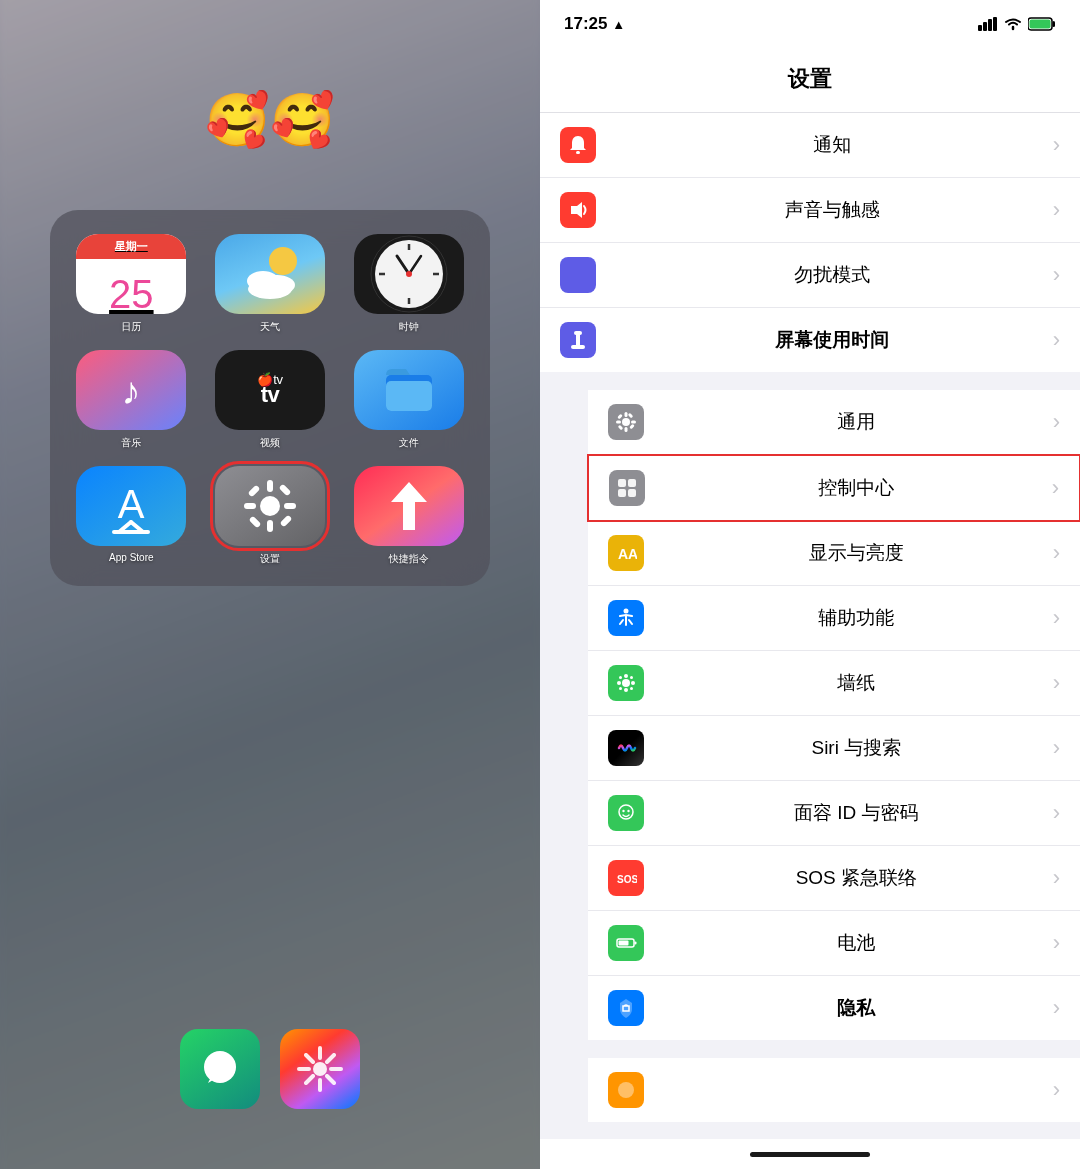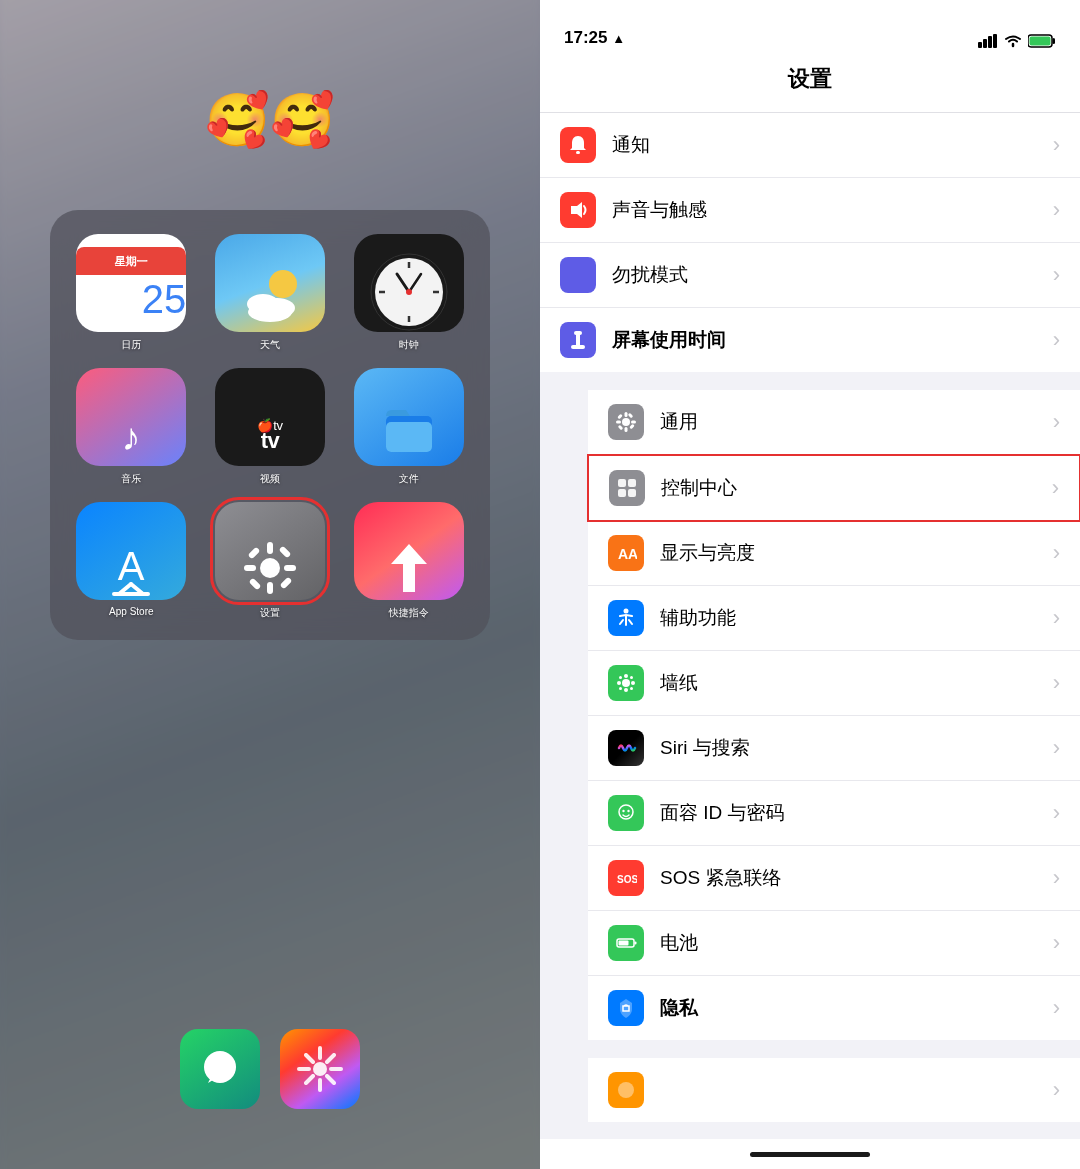--- a/index.html
+++ b/index.html
@@ -61,27 +61,28 @@
 
     .app-item {
       display: flex;
       flex-direction: column;
       align-items: center;
       gap: 6px;
     }
 
     .app-icon {
       width: 110px;
-      height: 98px;
+      height: 80px;
       border-radius: 24px;
       display: flex;
-      align-items: flex-end;
+      align-items: center;
       justify-content: center;
       position: relative;
       overflow: hidden;
+      text-decoration: underline;
     }
 
     .app-icon.highlighted {
       outline: 3px solid #e53030;
       outline-offset: 2px;
     }
 
     .app-label {
       color: white;
       font-size: 10px;
@@ -103,23 +104,23 @@
       display: flex;
       align-items: center;
       justify-content: center;
       font-size: 11px;
       color: white;
       font-weight: 600;
     }
     .calendar-date {
       font-size: 40px;
       font-weight: 200;
-      color: #3b82f6;
+      color: #ec4899;
       line-height: 1;
-      padding-top: 4px;
+      padding-top: 15px;
     }
 
     
     .icon-weather {
       background: linear-gradient(160deg, #4aa8e8 0%, #6ec8f5 50%, #f5c842 100%);
     }
 
     
     .icon-clock {
       background: #1a1a1a;
@@ -180,21 +181,21 @@
       height: 1169px;
       background: #f2f2f7;
       display: flex;
       flex-direction: column;
     }
 
     .status-bar {
       height: 48px;
       background: white;
       display: flex;
-      align-items: flex-end;
+      align-items: center;
       justify-content: space-between;
       padding: 0 24px;
     }
 
     .status-time {
       font-size: 17px;
       font-weight: 600;
       color: #000;
     }
 
@@ -211,20 +212,21 @@
       font-weight: 600;
       color: #000;
       padding: 16px 0 18px;
       border-bottom: 1px solid #e0e0e5;
     }
 
     .settings-list {
       flex: 1;
       overflow-y: auto;
       background: #f2f2f7;
+      text-align: center;
     }
 
     .settings-group {
       background: white;
       margin-bottom: 0;
     }
 
     .settings-group + .settings-group {
       margin-top: 18px;
       margin-left: 48px;
@@ -549,21 +551,21 @@
             <rect x="12" y="2" width="8" height="8" rx="2" fill="white" opacity="0.9"></rect>
             <rect x="2" y="12" width="8" height="8" rx="2" fill="white" opacity="0.9"></rect>
             <rect x="12" y="12" width="8" height="8" rx="2" fill="white" opacity="0.9"></rect>
           </svg>
         </div>
         <span class="row-label">控制中心</span>
         <span class="chevron"></span>
       </div>
 
       <div class="settings-row">
-        <div class="row-icon" style="background:#f97316;">
+        <div class="row-icon" style="background:#eab308;">
           <svg width="22" height="22" viewBox="0 0 22 22">
               <text x="3" y="17" font-size="14" fill="white" font-weight="700" font-family="Arial">AA</text>
             </svg>
         </div>
         <span class="row-label">显示与亮度</span>
         <span class="chevron"></span>
       </div>
 
       <div class="settings-row">
         <div class="row-icon" style="background:#007aff;">

